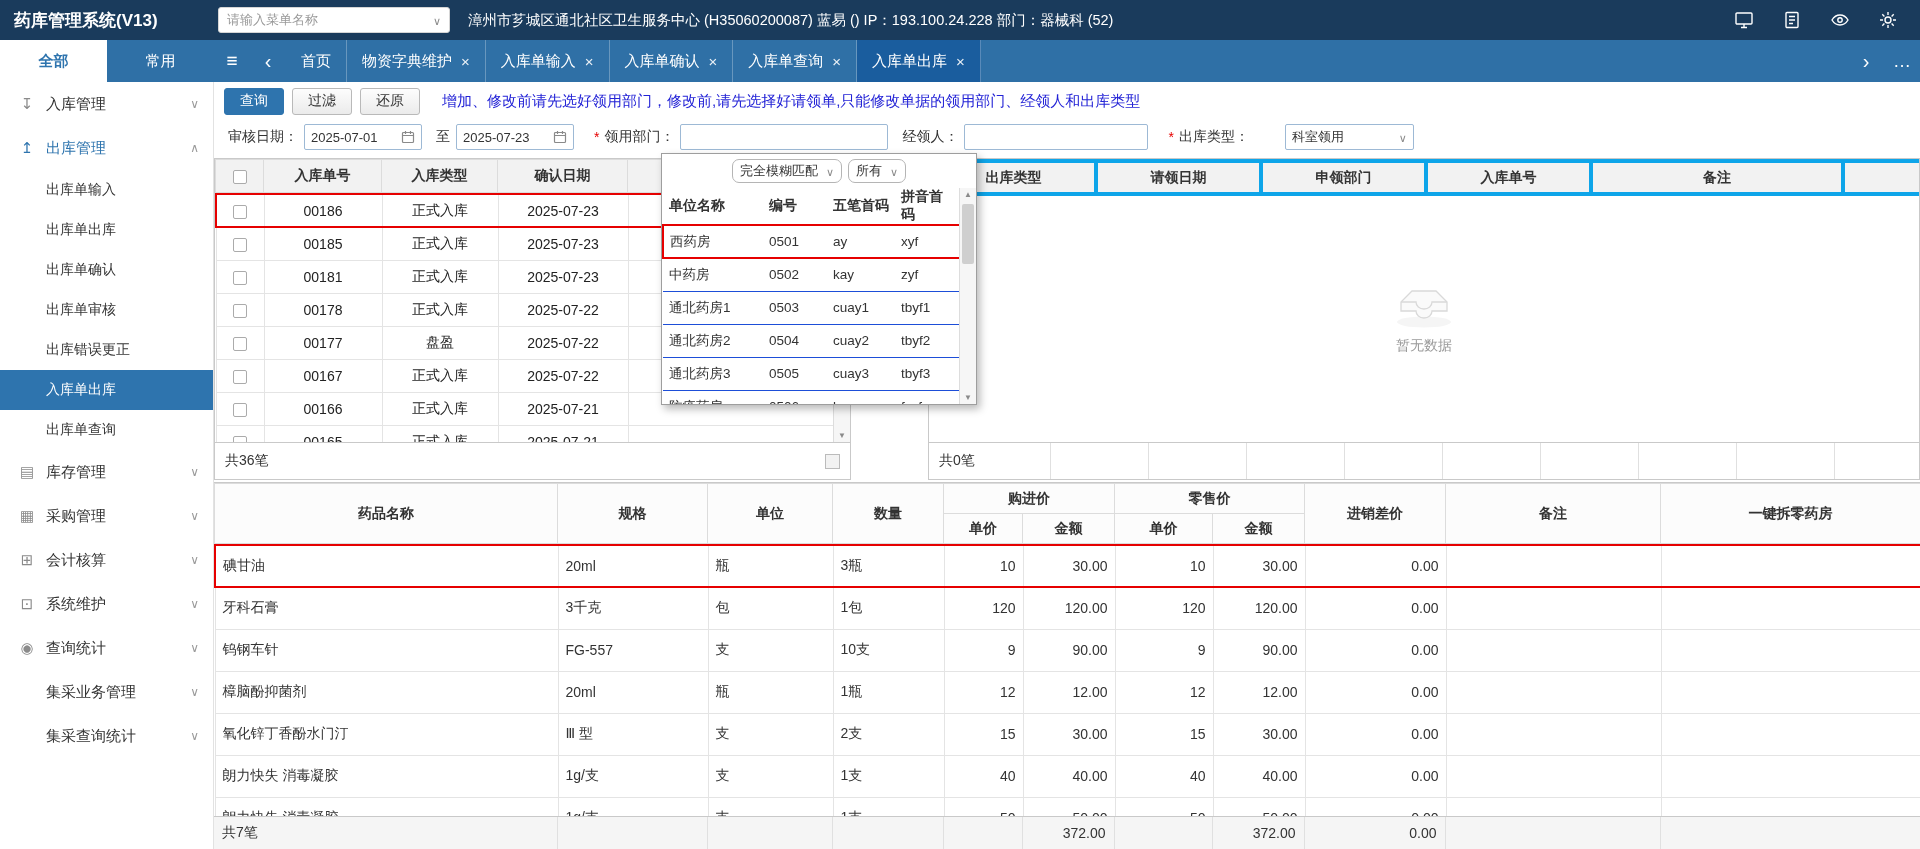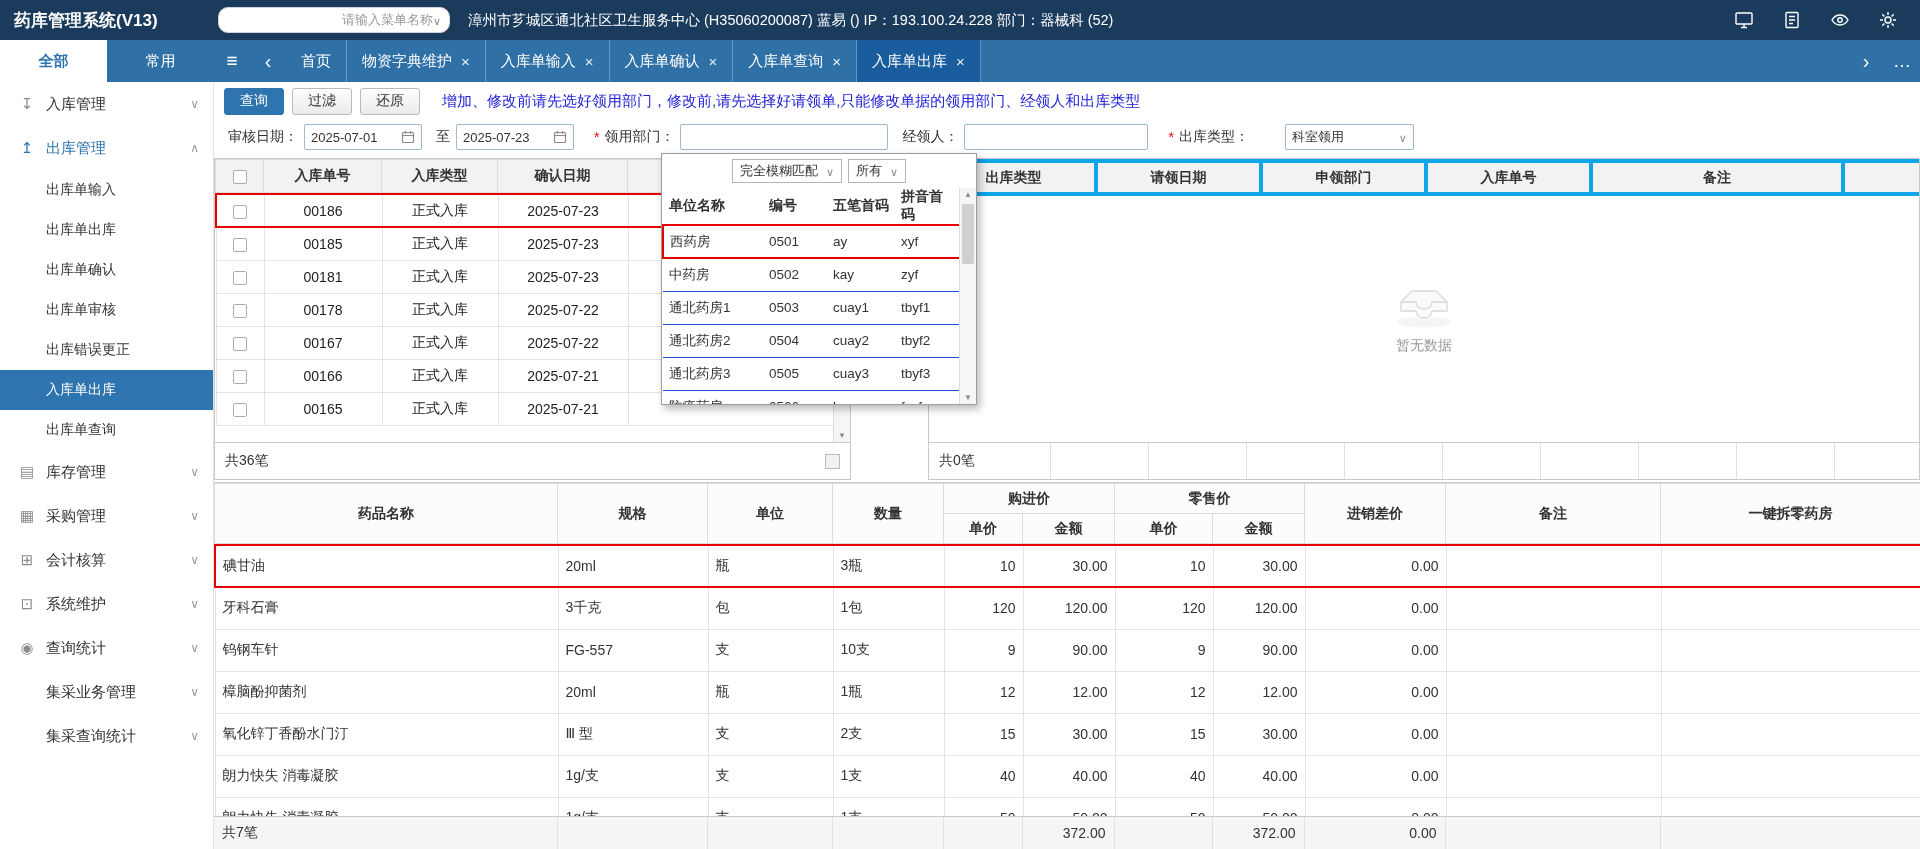--- a/index.html
+++ b/index.html
@@ -2,21 +2,21 @@
 <html style="--topbar-bg: #1a3b5c; --tabbar-bg: #2f70a6; --active-tab-bg: #1a5d9e; --accent: #2e74ae; --hint-color: #2323d6; --highlight-red: #e60000;"><head>
 <meta charset="utf-8">
 <style>
   *{margin:0;padding:0;box-sizing:border-box;font-family:"Liberation Sans","DejaVu Sans",sans-serif;}
   html,body{width:1920px;height:849px;overflow:hidden;background:#fff;font-size:14px;color:#333;}
   .app{position:relative;width:1920px;height:849px;display:flex;flex-direction:column;}
 
   
   .topbar{height:40px;background:var(--topbar-bg,#1a3b5c);display:flex;align-items:center;color:#fff;padding:0 14px;gap:18px;flex:none;}
   .app-title{font-weight:bold;font-size:17px;width:186px;white-space:nowrap;}
-  .menu-search{width:232px;height:26px;background:#fff;border:1px solid #d5d5d5;border-radius:10px;display:flex;align-items:center;justify-content:flex-end;padding:0 8px;color:#9a9a9a;font-size:13px;cursor:pointer;}
+  .menu-search{width:232px;height:26px;background:#fff;border:1px solid #d5d5d5;border-radius:3px;display:flex;align-items:center;justify-content:space-between;padding:0 8px;color:#9a9a9a;font-size:13px;cursor:pointer;}
   .chev::before{content:"∨";font-size:11px;color:#8a8a8a;}
   .org-info{flex:1;font-size:14.5px;white-space:nowrap;overflow:hidden;}
   .top-icons{display:flex;gap:28px;padding-right:8px;align-items:center;}
   .top-icons svg{display:block;cursor:pointer;}
 
   
   .tabbar{height:42px;background:var(--tabbar-bg,#2f70a6);display:flex;align-items:stretch;color:#fff;flex:none;}
   .side-tabs{width:214px;display:flex;flex:none;}
   .side-tab{flex:1;display:flex;align-items:center;justify-content:center;font-size:15px;cursor:pointer;}
   .side-tab.active{background:#fff;color:var(--accent,#2e74ae);font-weight:bold;}
@@ -100,21 +100,21 @@
   .detail-body{height:272px;overflow:hidden;}
   .ta-r{text-align:right;}
   .ta-l{text-align:left;}
   .detail-footer{position:absolute;left:0;right:0;bottom:0;height:33px;background:#f5f5f5;border-top:1px solid #c9c9c9;}
   .dfoot{border-collapse:collapse;table-layout:fixed;width:1706px;}
   .dfoot td{height:32px;border-right:1px solid #e0e0e0;font-size:14px;padding:0 8px;}
 
   
   .popup{position:absolute;left:447px;top:71px;width:316px;height:252px;background:#fff;border:1px solid #9e9e9e;box-shadow:3px 4px 8px rgba(0,0,0,.28);z-index:20;overflow:hidden;}
   .popup-filter{height:34px;display:flex;align-items:center;justify-content:center;gap:6px;background:#fff;}
-  .mini-select{height:24px;border:1px solid #b5b5b5;border-radius:0;display:flex;align-items:center;gap:8px;padding:0 7px;font-size:13px;cursor:pointer;background:#fff;}
+  .mini-select{height:24px;border:1px solid #b5b5b5;border-radius:7px;display:flex;align-items:center;gap:8px;padding:0 7px;font-size:13px;cursor:pointer;background:#fff;}
   .ptable{border-collapse:collapse;table-layout:fixed;width:299px;}
   .ptable th{text-align:left;font-weight:bold;height:30px;border-bottom:1px solid #dcdcdc;padding:0 6px;font-size:14px;}
   .ptable td{height:33px;border-bottom:1px solid #1d4ed8;padding:0 6px;font-size:13.5px;white-space:nowrap;overflow:hidden;}
   .pscroll{position:absolute;top:34px;right:0;bottom:0;width:17px;background:#f6f6f6;border-left:1px solid #ddd;}
   .pscroll .arr{position:absolute;left:0;width:16px;text-align:center;font-size:8px;color:#8a8a8a;cursor:pointer;}
   .pscroll .arr.up{top:2px;}
   .pscroll .arr.down{bottom:2px;}
   .pscroll .thumb{position:absolute;left:2px;top:16px;width:12px;height:60px;background:#cfcfcf;border-radius:2px;cursor:grab;}
 </style>
 </head>
@@ -403,20 +403,27 @@
                   </tr>
 
                   <tr class="grid-row">
                     <td><span class="checkbox"></span></td>
                     <td>00178</td>
                     <td>正式入库</td>
                     <td>2025-07-22</td>
                     <td></td>
                   </tr>
 
+                  <tr class="grid-row">
+                    <td><span class="checkbox"></span></td>
+                    <td>00177</td>
+                    <td>盘盈</td>
+                    <td>2025-07-22</td>
+                    <td></td>
+                  </tr>
 
                   <tr class="grid-row">
                     <td><span class="checkbox"></span></td>
                     <td>00167</td>
                     <td>正式入库</td>
                     <td>2025-07-22</td>
                     <td></td>
                   </tr>
 
                   <tr class="grid-row">

